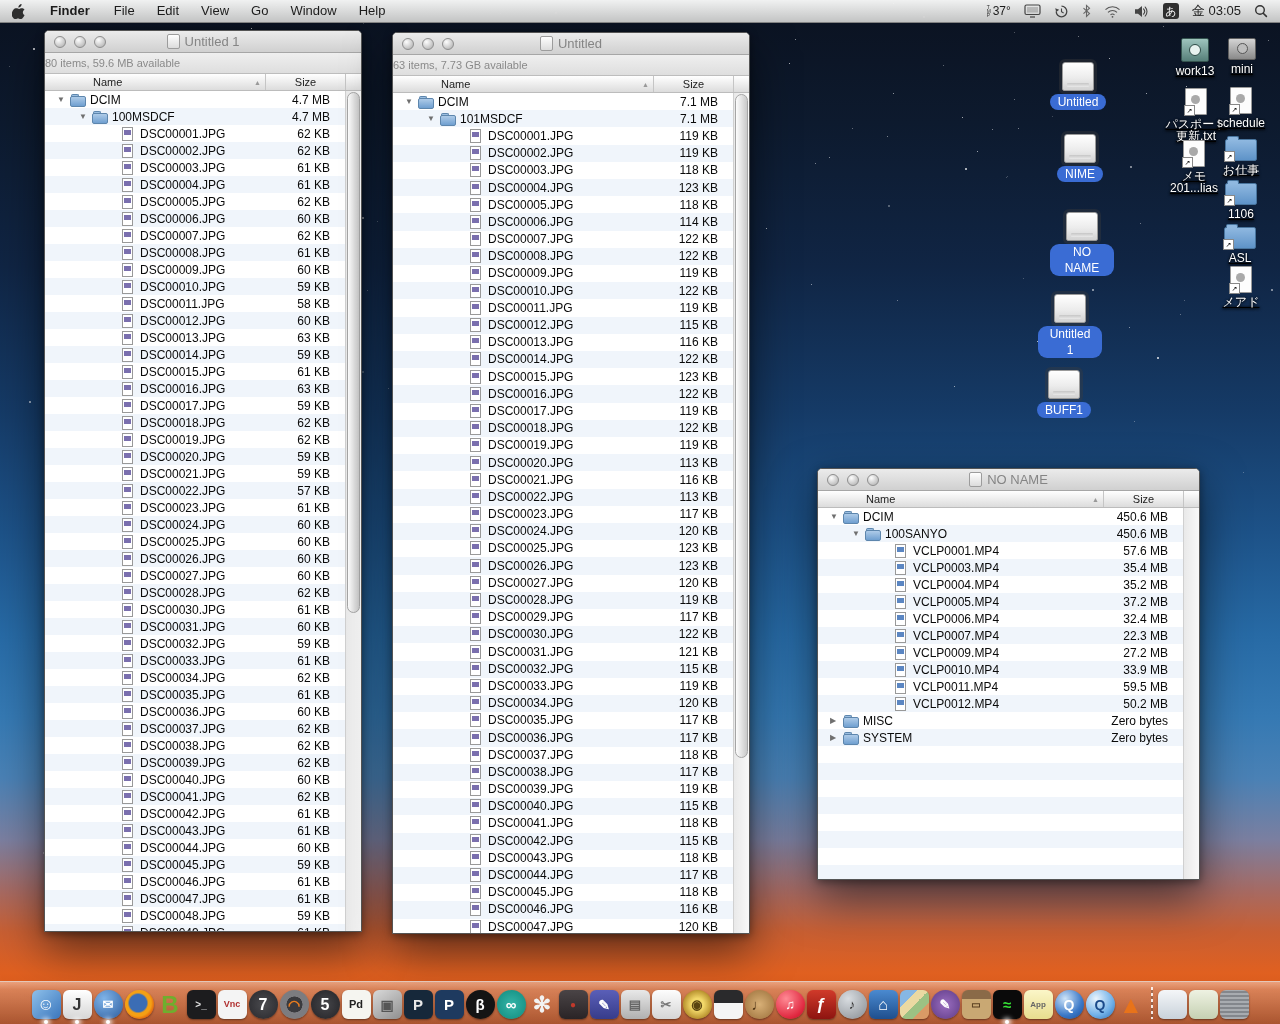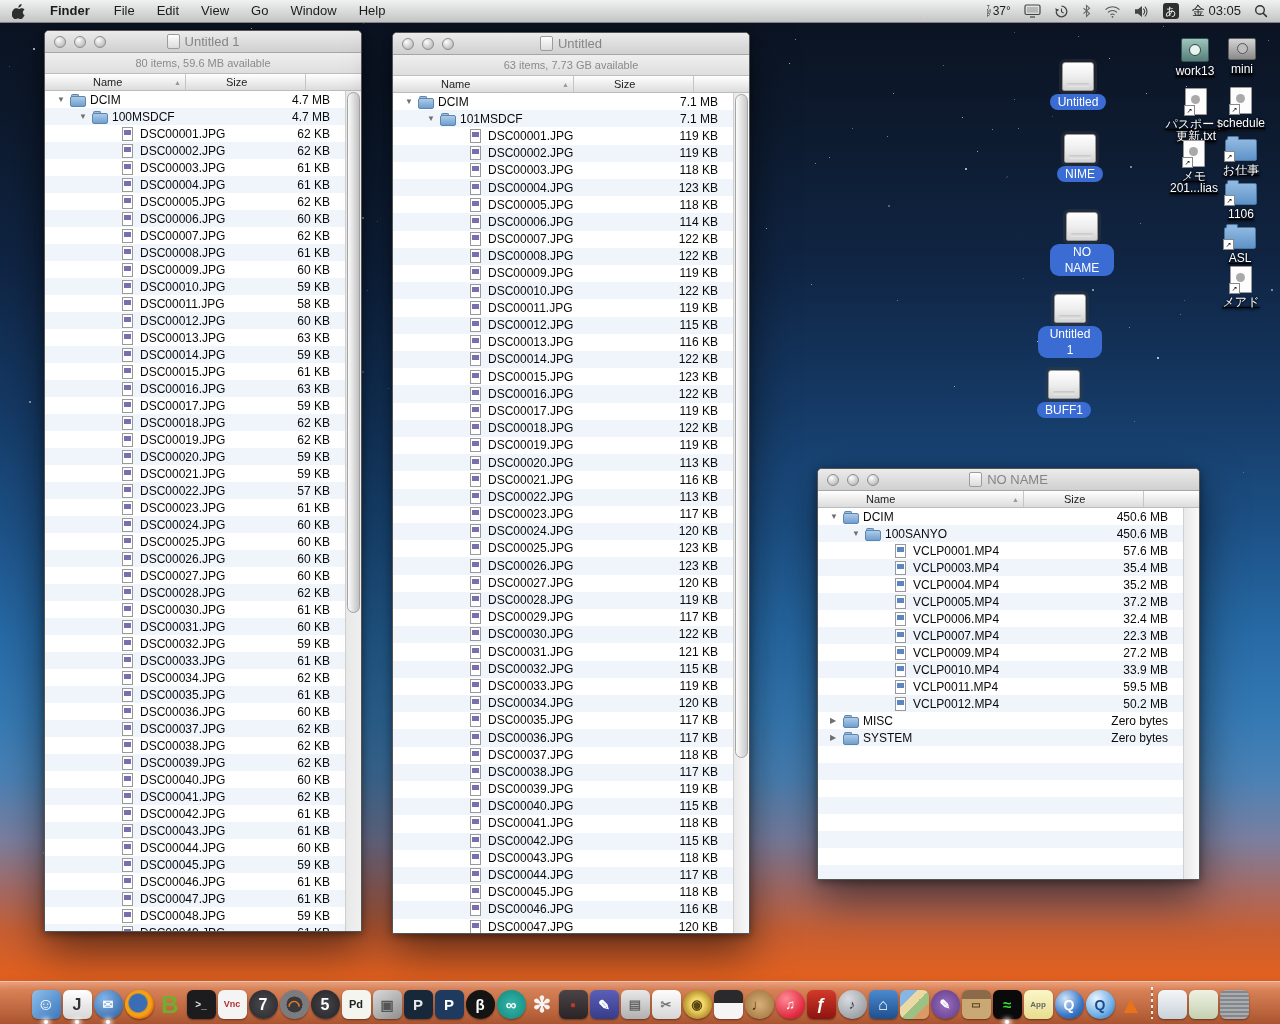--- a/index.html
+++ b/index.html
@@ -39,26 +39,26 @@
   .titlebar{height:21px;flex:0 0 21px;background:linear-gradient(#ebebeb,#d0d0d0);
     border-bottom:1px solid #a6a6a6;display:flex;align-items:center;position:relative;}
   .lights{display:flex;gap:8px;padding-left:9px;}
   .light{width:12px;height:12px;border-radius:50%;border:1px solid #8e8e8e;box-sizing:border-box;
     background:radial-gradient(circle at 35% 30%,#fdfdfd,#cfcfcf 55%,#a9a9a9);}
   .title{position:absolute;left:0;right:0;text-align:center;font-size:13px;color:#858585;
     display:flex;justify-content:center;align-items:center;gap:5px;pointer-events:none;}
   .proxy-icon{display:inline-block;width:11px;height:13px;border:1px solid #9c9c9c;border-radius:2px;
     background:linear-gradient(#fefefe,#dcdcdc);}
   .statusbar{height:20px;flex:0 0 20px;background:linear-gradient(#efefef,#dedede);
-    border-bottom:1px solid #bdbdbd;text-align:center;font-size:11px;color:#8a8a8a;line-height:20px;}
+    border-bottom:1px solid #bdbdbd;font-size:11px;color:#8a8a8a;line-height:20px;}
   .colheader{height:16px;flex:0 0 16px;background:linear-gradient(#ffffff,#dcdcdc);
-    border-bottom:1px solid #bcbcbc;display:flex;font-size:11px;color:#222;gap:40px;}
+    border-bottom:1px solid #bcbcbc;display:flex;font-size:11px;color:#222;}
   .ch-name{flex:1;display:flex;align-items:center;padding-left:48px;border-right:1px solid #c5c5c5;}
   .ch-name .sort{margin-left:auto;margin-right:4px;font-size:7px;color:#999;}
-  .ch-size{width:79px;line-height:16px;border-right:1px solid #c5c5c5;}
+  .ch-size{width:79px;text-align:center;line-height:16px;border-right:1px solid #c5c5c5;}
   .ch-gut{width:15px;}
   .list{flex:1;position:relative;overflow:hidden;
     background:repeating-linear-gradient(180deg,#fff 0 var(--rh),#f0f5fb var(--rh) calc(var(--rh)*2));}
   .row{display:flex;align-items:center;height:var(--rh);padding-right:15px;font-size:12px;color:#0a0a0a;}
   .lvl-0{padding-left:12px;}.lvl-1{padding-left:34px;}.lvl-2{padding-left:62px;}
   .disc{width:13px;flex:0 0 13px;font-size:8px;color:#6f6f6f;line-height:1;}
   .t-folder-open .disc::before{content:"▼";}
   .t-folder-closed .disc::before{content:"▶";}
   .t-jpg .disc,.t-mp4 .disc{visibility:hidden;}
   .ficon{width:16px;flex:0 0 16px;height:14px;margin-right:4px;position:relative;}

